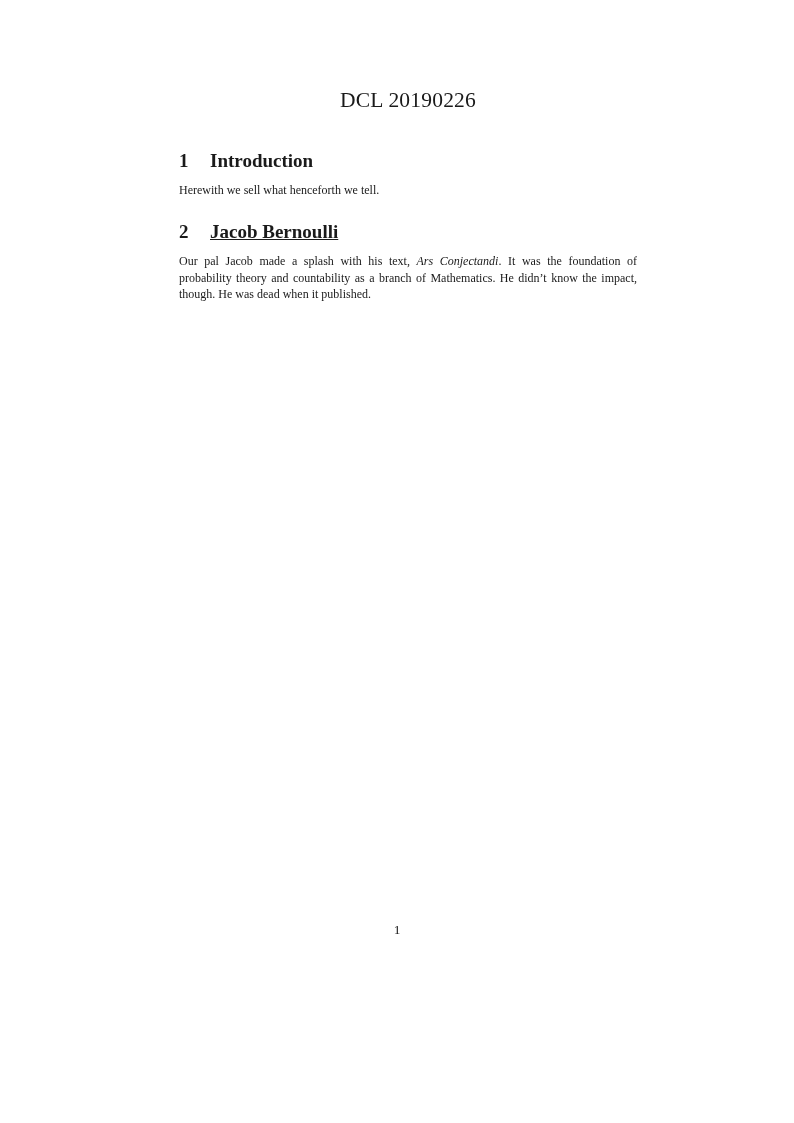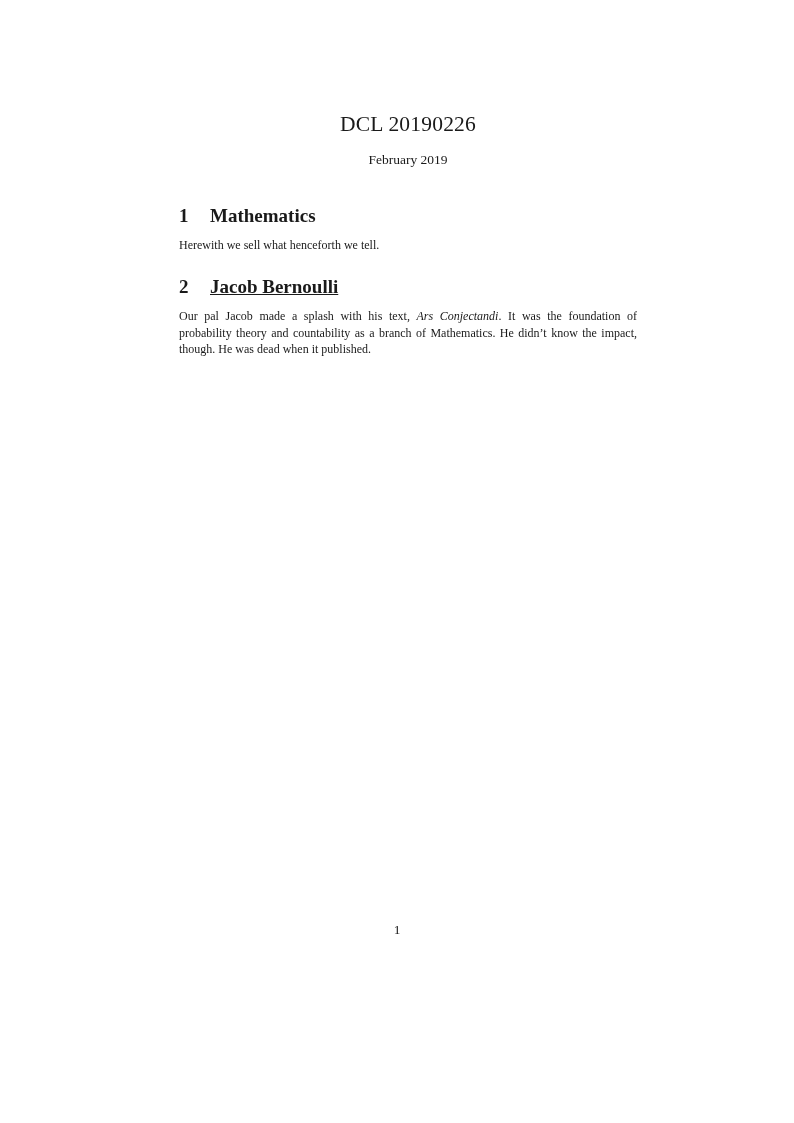--- a/index.html
+++ b/index.html
@@ -15,21 +15,21 @@
     background: #ffffff;
     font-family: "Liberation Serif", "DejaVu Serif", serif;
     color: #1a1a1a;
     overflow: hidden;
   }
   .content {
     position: absolute;
     left: 179px;
     top: 0;
     width: 458px;
-    padding-top: 111px;
+    padding-top: 87px;
     box-sizing: content-box;
   }
   .doc-title {
     margin: 0;
     text-align: center;
     font-size: 21.5px;
     font-weight: normal;
     line-height: 26px;
     letter-spacing: 0.2px;
   }
@@ -87,24 +87,23 @@
 </style>
 </head>
 <body>
 
 <div class="page">
   <div class="content">
 
     <h1 class="doc-title">DCL 20190226</h1>
 
 
-    <div class="doc-date">February 2019</div>
 
     <h2 class="section-heading first">
-      <span class="sec-num">1</span><span>Mathematics</span>
+      <span class="sec-num">1</span><span>Introduction</span>
     </h2>
 
     <p class="body-par">Herewith we sell what henceforth we tell.</p>
 
     <h2 class="section-heading second">
       <span class="sec-num">2</span><span>Jacob Bernoulli</span>
     </h2>
 
     <p class="body-par after-h2">Our pal Jacob made a splash with his text, <i>Ars Conjectandi</i>. It was the foun­dation of probability theory and countability as a branch of Mathematics. He didn’t know the impact, though. He was dead when it published.</p>
 

